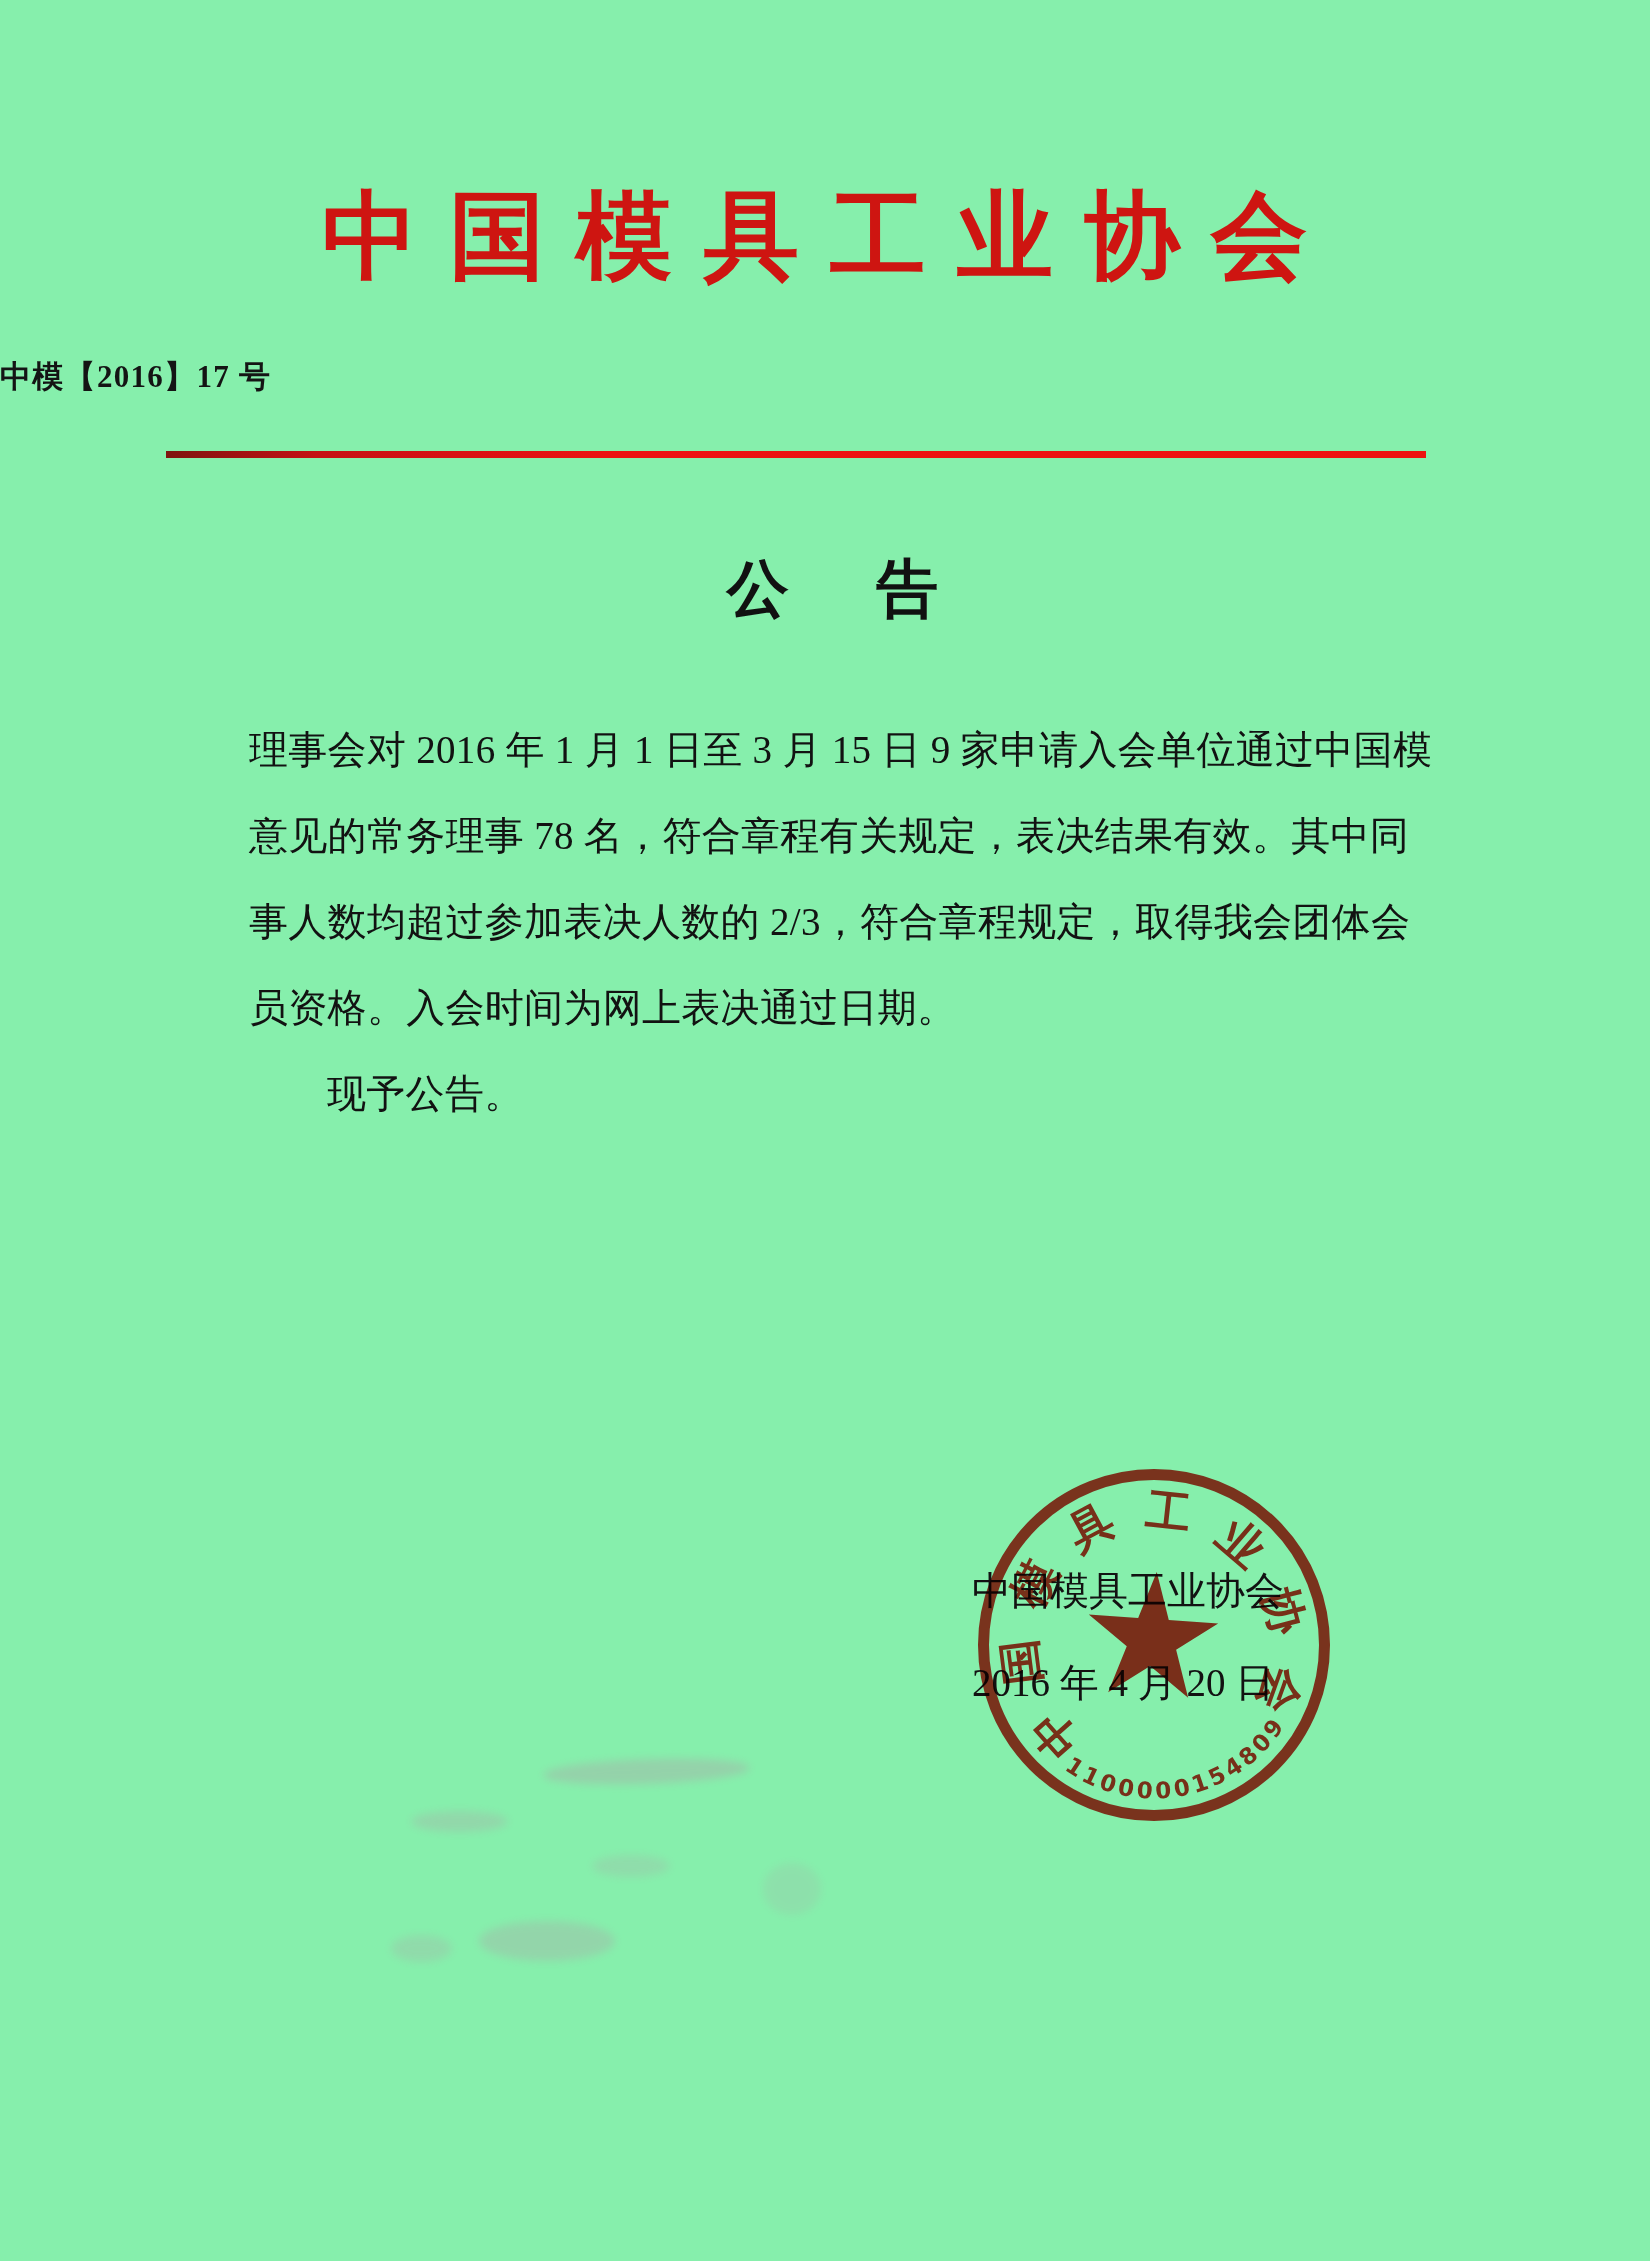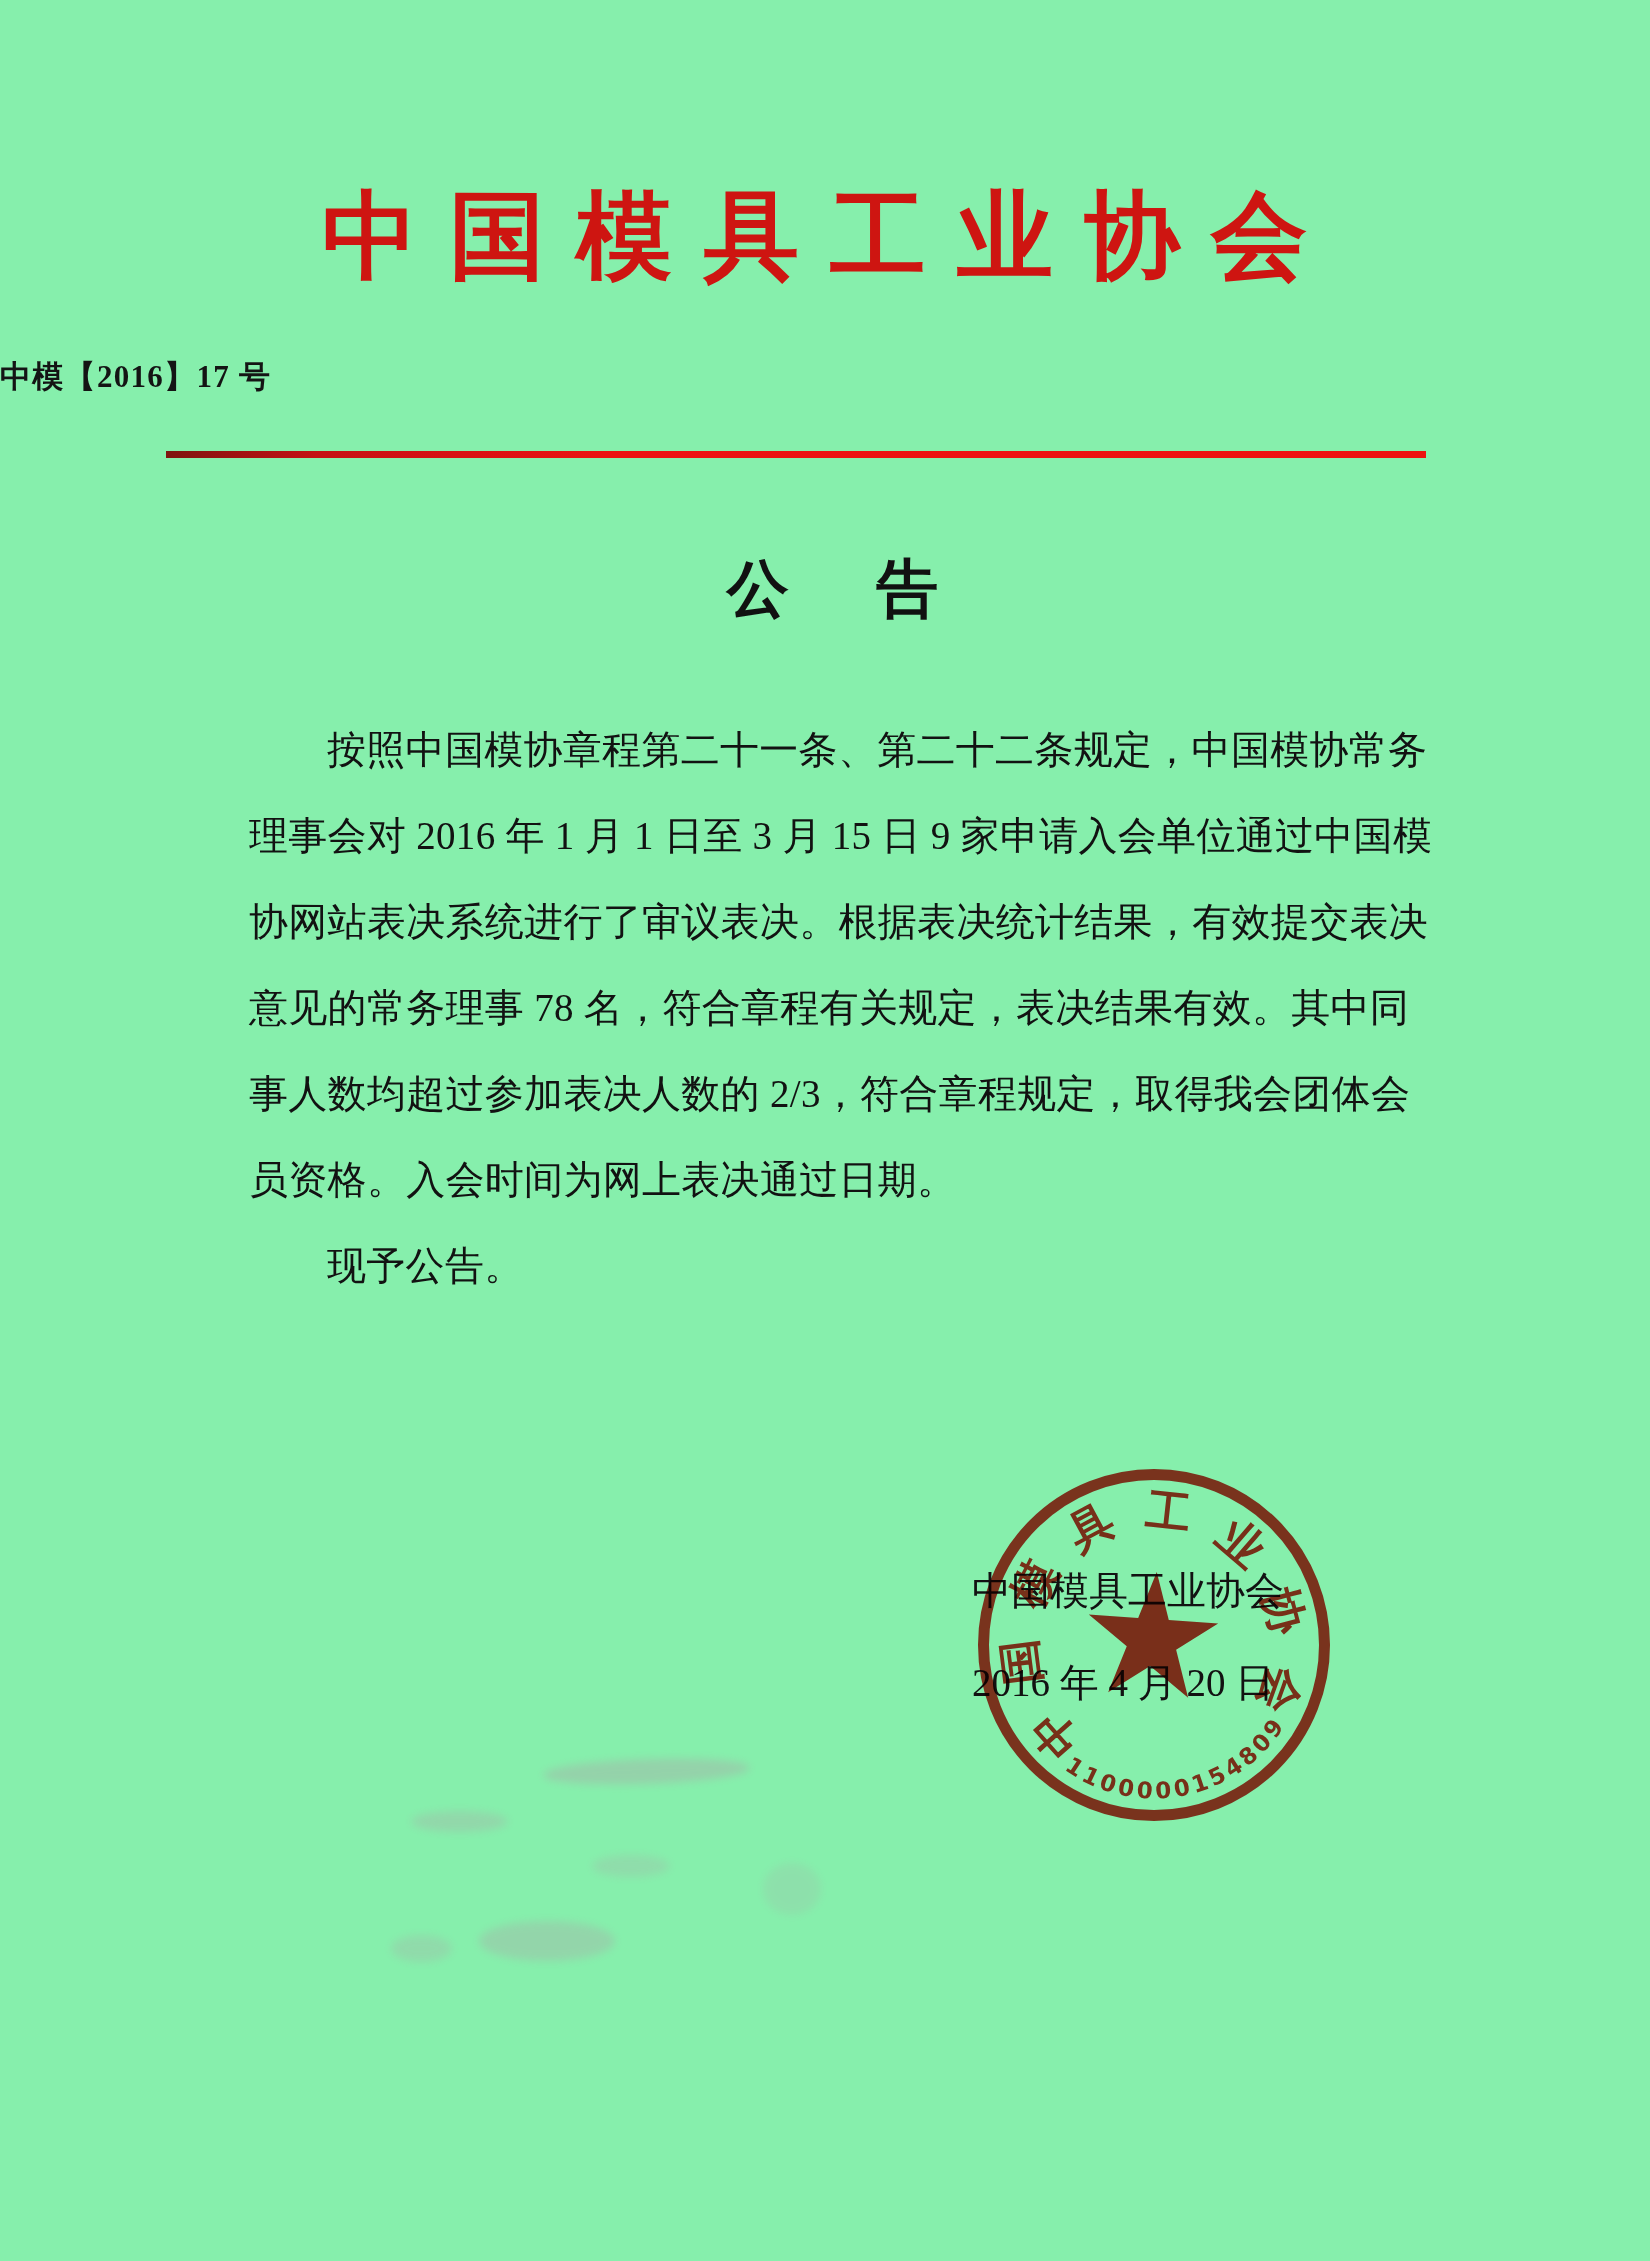--- a/index.html
+++ b/index.html
@@ -126,23 +126,21 @@
 
   <div class="org-title">中国模具工业协会</div>
 
   <div class="doc-number">中模【2016】17 号</div>
 
   <div class="red-rule"></div>
 
   <div class="announcement-title">公 告</div>
 
   <div class="body-block">
-    <div class="body-line indent">按照中国模协章程第二十一条、第二十二条规定，中国模协常务</div>
     <div class="body-line">理事会对 2016 年 1 月 1 日至 3 月 15 日 9 家申请入会单位通过中国模</div>
-    <div class="body-line">协网站表决系统进行了审议表决。根据表决统计结果，有效提交表决</div>
     <div class="body-line">意见的常务理事 78 名，符合章程有关规定，表决结果有效。其中同</div>
     <div class="body-line">事人数均超过参加表决人数的 2/3，符合章程规定，取得我会团体会</div>
     <div class="body-line">员资格。入会时间为网上表决通过日期。</div>
     <div class="body-line indent">现予公告。</div>
   </div>
 
   <div class="sig-org">中国模具工业协会</div>
   <div class="sig-date">2016 年 4 月 20 日</div>
 
   <div class="seal">

